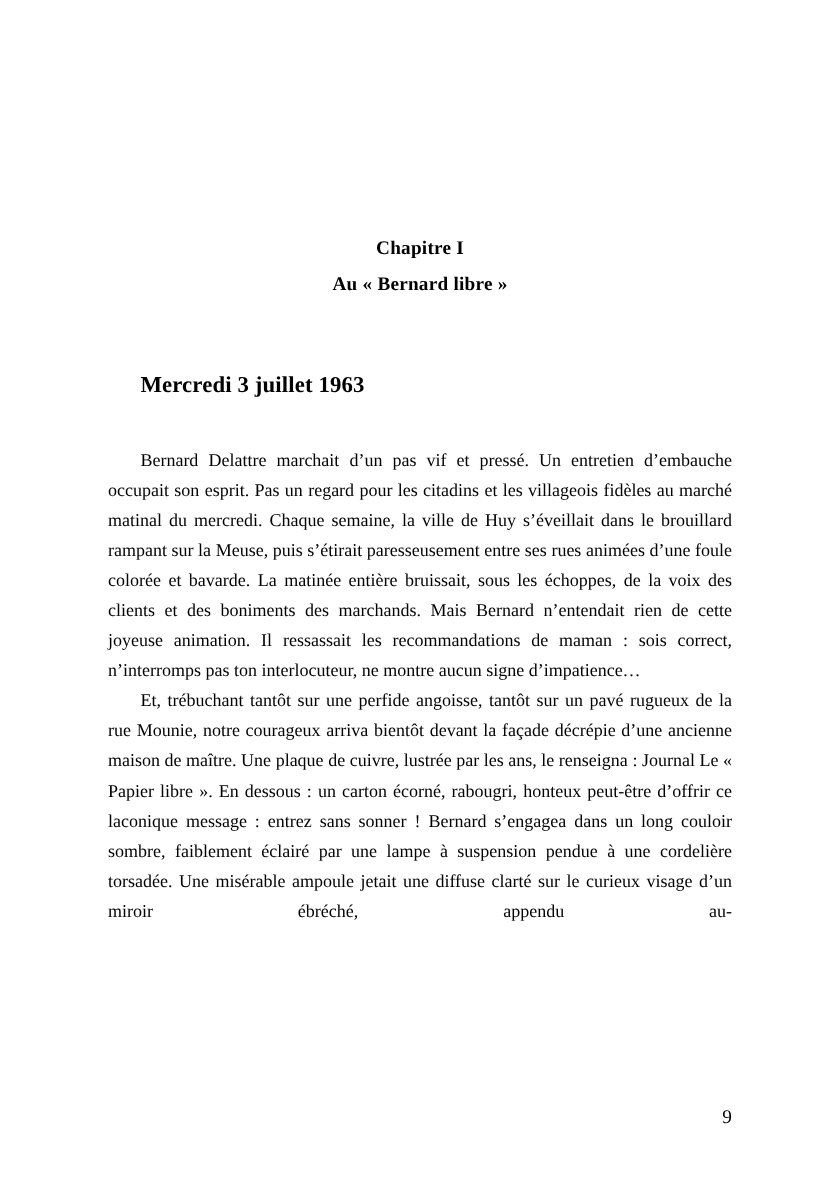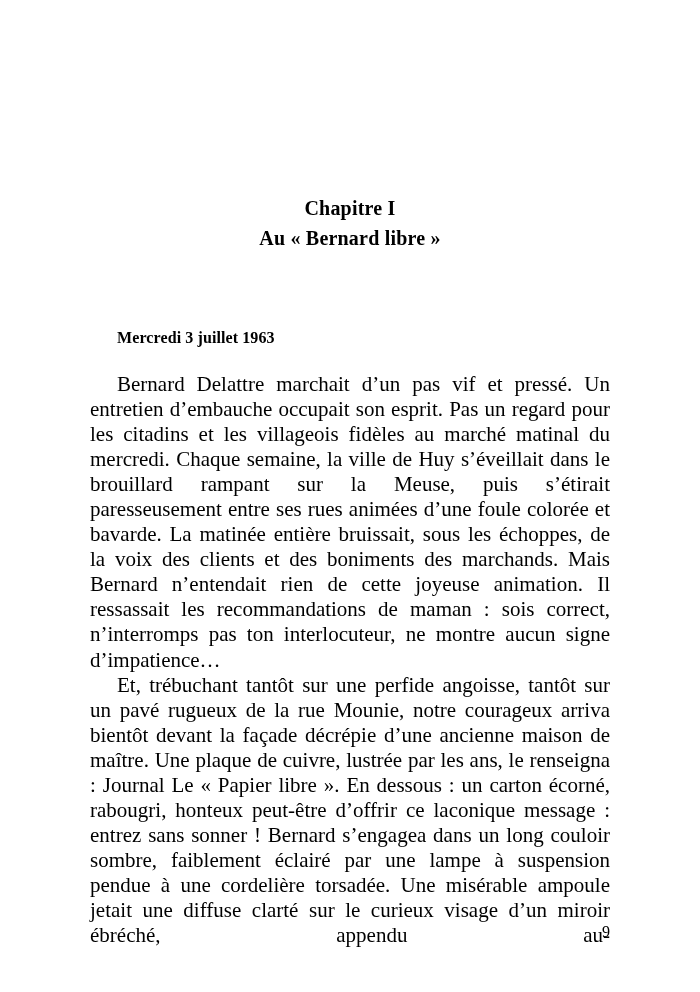--- a/index.html
+++ b/index.html
@@ -26,42 +26,42 @@
   }
   .chapter-heading {
     position: absolute;
     top: 193px;
     left: 0;
     width: 520px;
     text-align: center;
   }
   .chapter-heading .line {
     font-weight: bold;
-    font-size: 20px;
+    font-size: 16px;
     line-height: 30px;
     letter-spacing: 0.2px;
   }
   .date-heading {
     position: absolute;
-    top: 327px;
+    top: 311px;
     left: 27px;
     font-weight: bold;
-    font-size: 16px;
+    font-size: 19px;
     line-height: 22px;
     letter-spacing: 0.1px;
   }
   .body-copy {
     position: absolute;
     top: 372px;
     left: 0;
     width: 520px;
   }
   .body-copy p {
     margin: 0;
-    font-size: 21px;
+    font-size: 15px;
     line-height: 25.05px;
     text-align: justify;
     text-justify: inter-word;
     text-indent: 27px;
     hyphens: none;
   }
   .body-copy p.last-para {
     text-align: justify;
   }
   .body-copy p.last-para::after {

